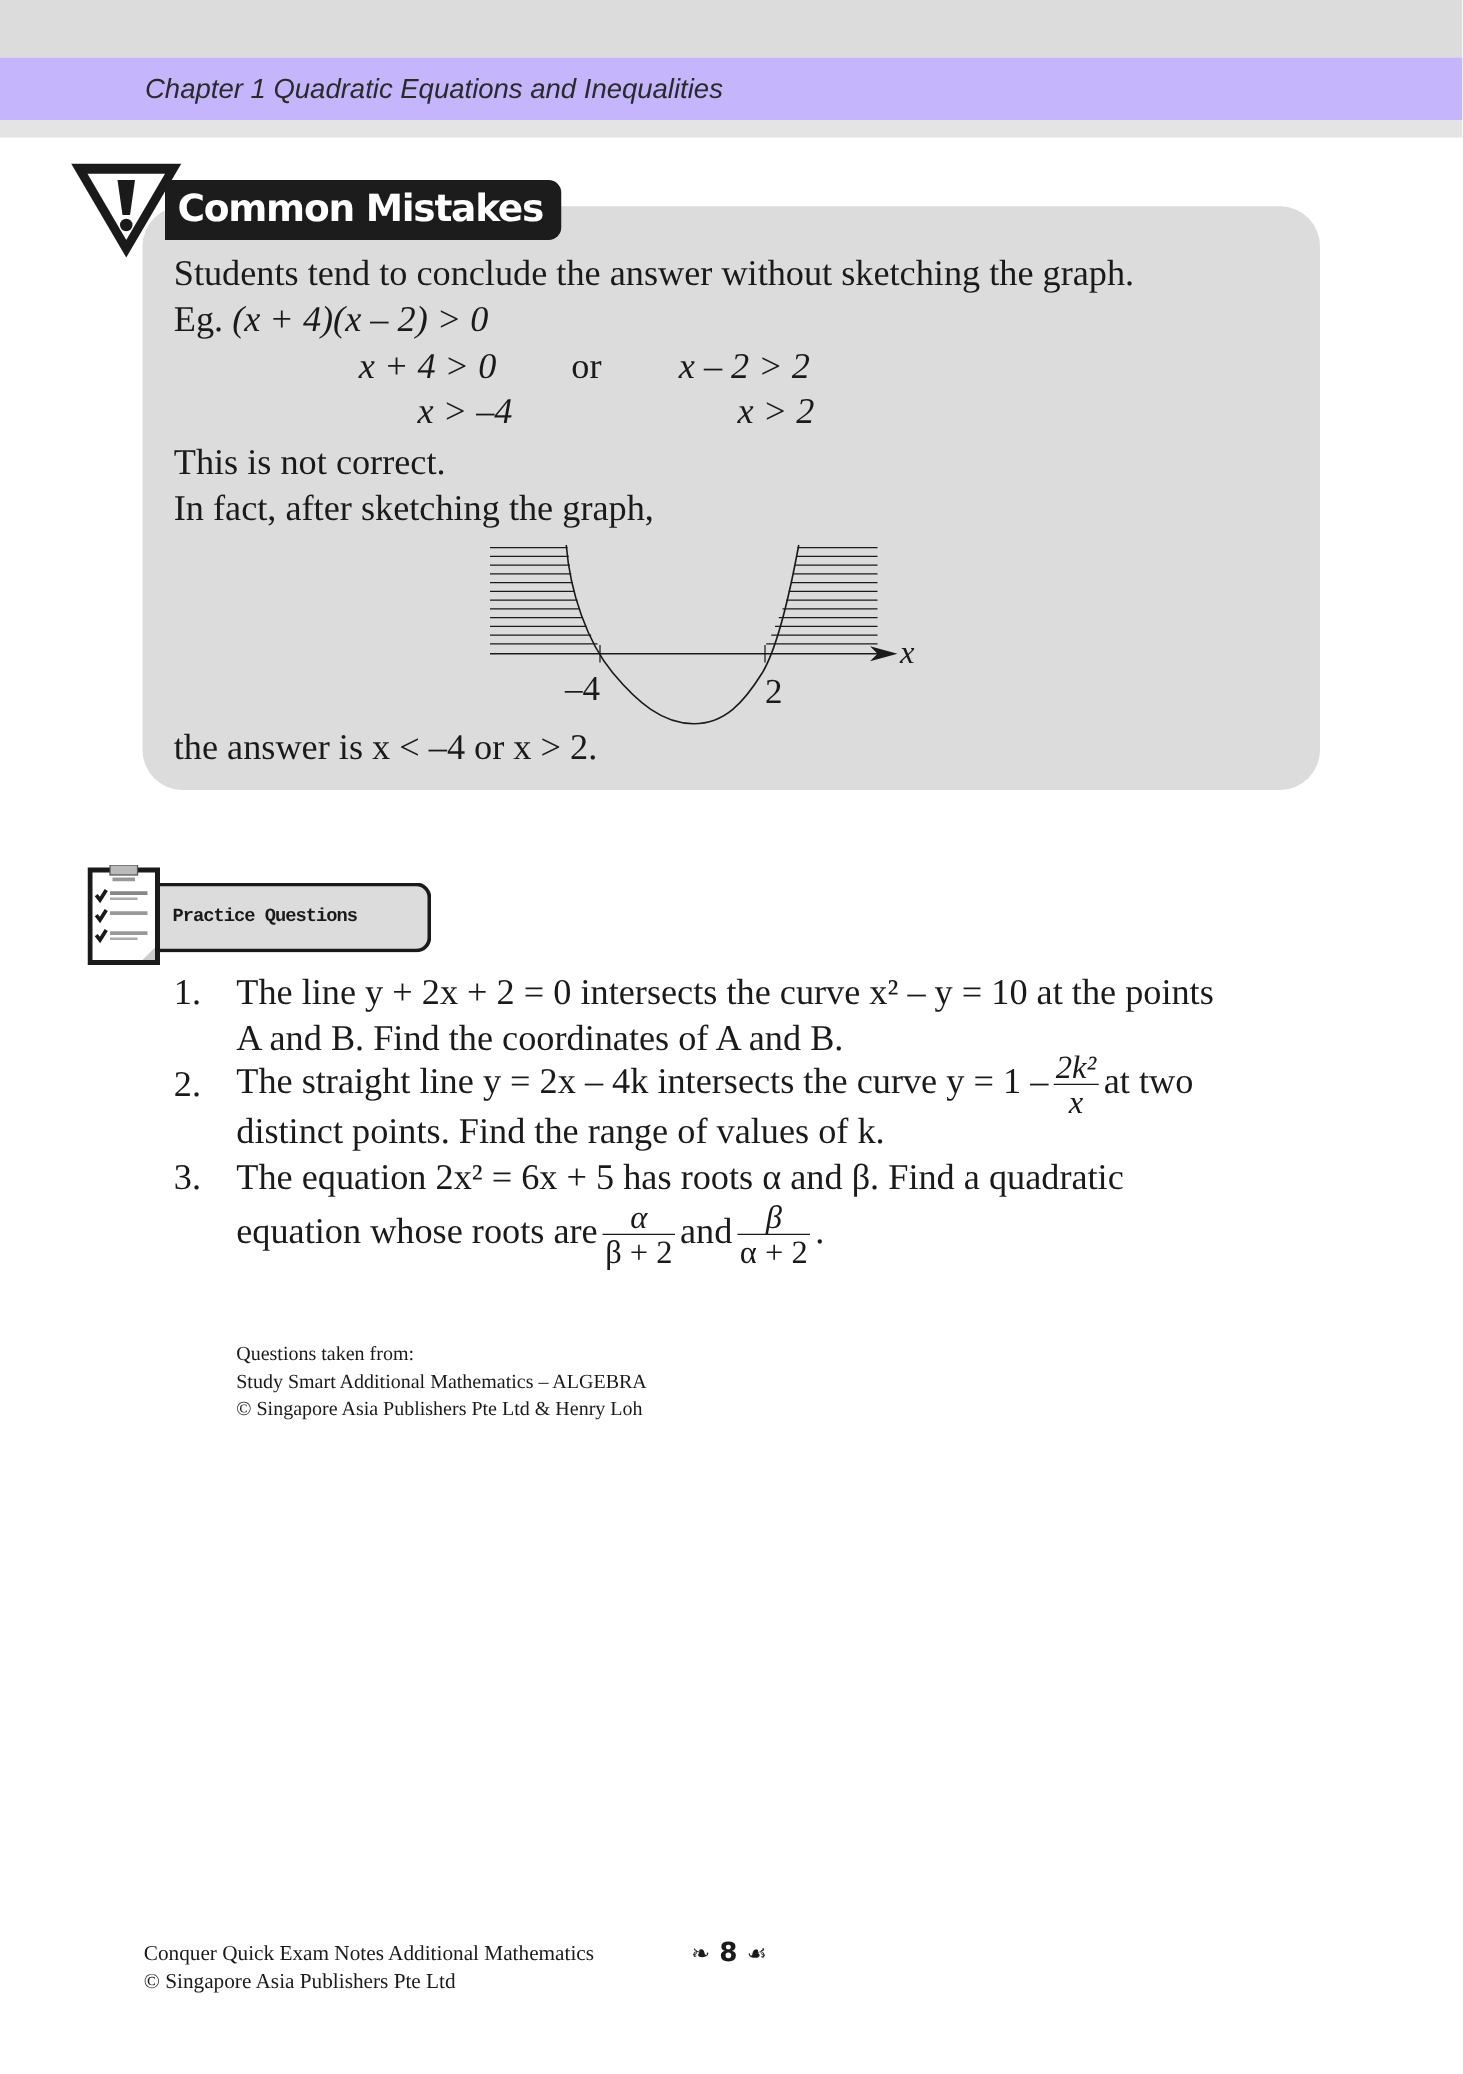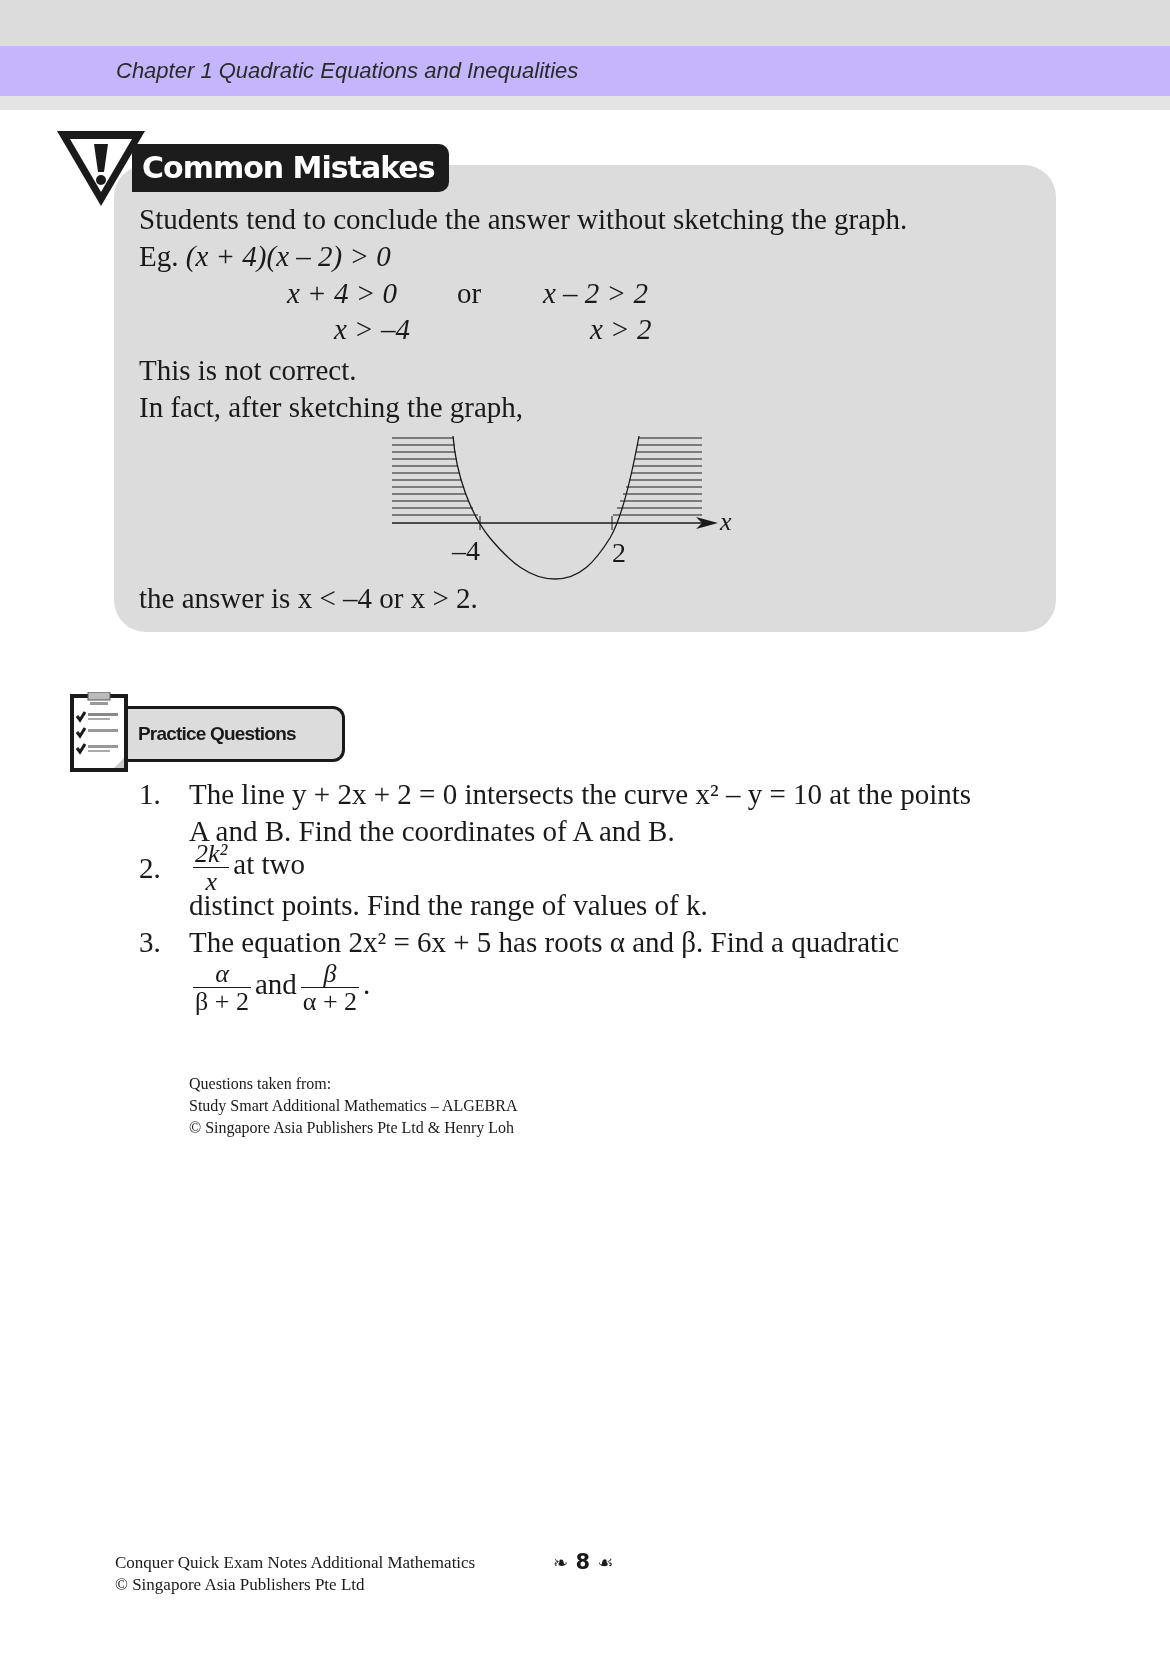--- a/index.html
+++ b/index.html
@@ -17,21 +17,21 @@
   .mistake-label { position:absolute; left:132px; top:144px; height:48px; padding:0 14px 0 10px; background:#1c1c1c;
          border-radius:0 10px 10px 0; color:#fff; font-family:"DejaVu Sans", sans-serif; font-weight:bold;
          font-size:30px; line-height:48px; letter-spacing:-1px; }
   .mt { position:absolute; font-size:29px; white-space:nowrap; color:#1a1a1a; }
 
   .graph { position:absolute; left:390px; top:434px; width:360px; height:150px; }
 
   .pq-icon { position:absolute; left:70px; top:692px; width:60px; height:80px; }
   .pq-label { position:absolute; left:128px; top:706px; width:204px; height:50px; background:#dcdcdc;
          border:3px solid #1a1a1a; border-left:none; border-radius:0 12px 12px 0;
-         font-family:Liberation Sans, sans-serif; font-weight:bold; font-size:19px; line-height:50px;
+         font-family:Liberation Mono, monospace; font-weight:bold; font-size:15px; line-height:50px;
          padding-left:10px; letter-spacing:-0.8px; box-sizing:content-box; }
   .q { position:absolute; font-size:29px; white-space:nowrap; }
   .qnum { position:absolute; font-size:29px; }
   .frac { display:inline-block; vertical-align:middle; text-align:center; font-size:26px; line-height:1.05; margin:0 4px; }
   .frac .n { display:block; border-bottom:1.5px solid #1a1a1a; padding:0 2px; }
   .frac .d { display:block; padding:0 2px; }
   .src { position:absolute; left:189px; font-size:16px; }
   .footer { position:absolute; left:115px; font-size:17px;text-align:center; }
   .pagenum { position:absolute; left:553px; top:1550px; font-family:"DejaVu Sans", sans-serif; font-weight:bold;
          font-size:21px; white-space:nowrap; }
@@ -123,28 +123,28 @@
   <path d="M44,76 L54,66 L54,76 Z" fill="#ccc"></path>
 </svg>
 <div class="pq-label">Practice Questions</div>
 
 <div class="qnum" style="left:139px;top:778px;">1.</div>
 <div class="q" style="left:189px;top:778px;">The line y + 2x + 2 = 0 intersects the curve x² – y = 10 at the points</div>
 <div class="q" style="left:189px;top:815px;">A and B. Find the coordinates of A and B.</div>
 
 <div class="qnum" style="left:139px;top:852px;">2.</div>
 <div class="q" style="left:189px;top:840px;">
-  <span class="frac"><span class="n" style="font-style:italic">2k²</span><span class="d" style="font-style:italic">x</span></span><span>at two</span>
+  <span>The straight line y = 2x – 4k intersects the curve y = 1 –</span><span class="frac"><span class="n" style="font-style:italic">2k²</span><span class="d" style="font-style:italic">x</span></span><span>at two</span>
 </div>
 <div class="q" style="left:189px;top:889px;font-family:Liberation Serif, serif;">distinct points. Find the range of values of k.</div>
 
 <div class="qnum" style="left:139px;top:926px;">3.</div>
 <div class="q" style="left:189px;top:926px;">The equation 2x² = 6x + 5 has roots α and β. Find a quadratic</div>
 <div class="q" style="left:189px;top:960px;">
-  <span class="frac"><span class="n" style="font-style:italic">α</span><span class="d">β + 2</span></span><span>and</span><span class="frac"><span class="n" style="font-style:italic">β</span><span class="d">α + 2</span></span><span>.</span>
+  <span>equation whose roots are</span><span class="frac"><span class="n" style="font-style:italic">α</span><span class="d">β + 2</span></span><span>and</span><span class="frac"><span class="n" style="font-style:italic">β</span><span class="d">α + 2</span></span><span>.</span>
 </div>
 
 <div class="src" style="top:1075px;">Questions taken from:</div>
 <div class="src" style="top:1097px;">Study Smart Additional Mathematics – ALGEBRA</div>
 <div class="src" style="top:1119px;text-align:center;">© Singapore Asia Publishers Pte Ltd &amp; Henry Loh</div>
 
 <div class="footer" style="top:1553px;">Conquer Quick Exam Notes Additional Mathematics</div>
 <div class="footer" style="top:1575px;">© Singapore Asia Publishers Pte Ltd</div>
 <div class="pagenum">
   <span class="orn">❧</span>

